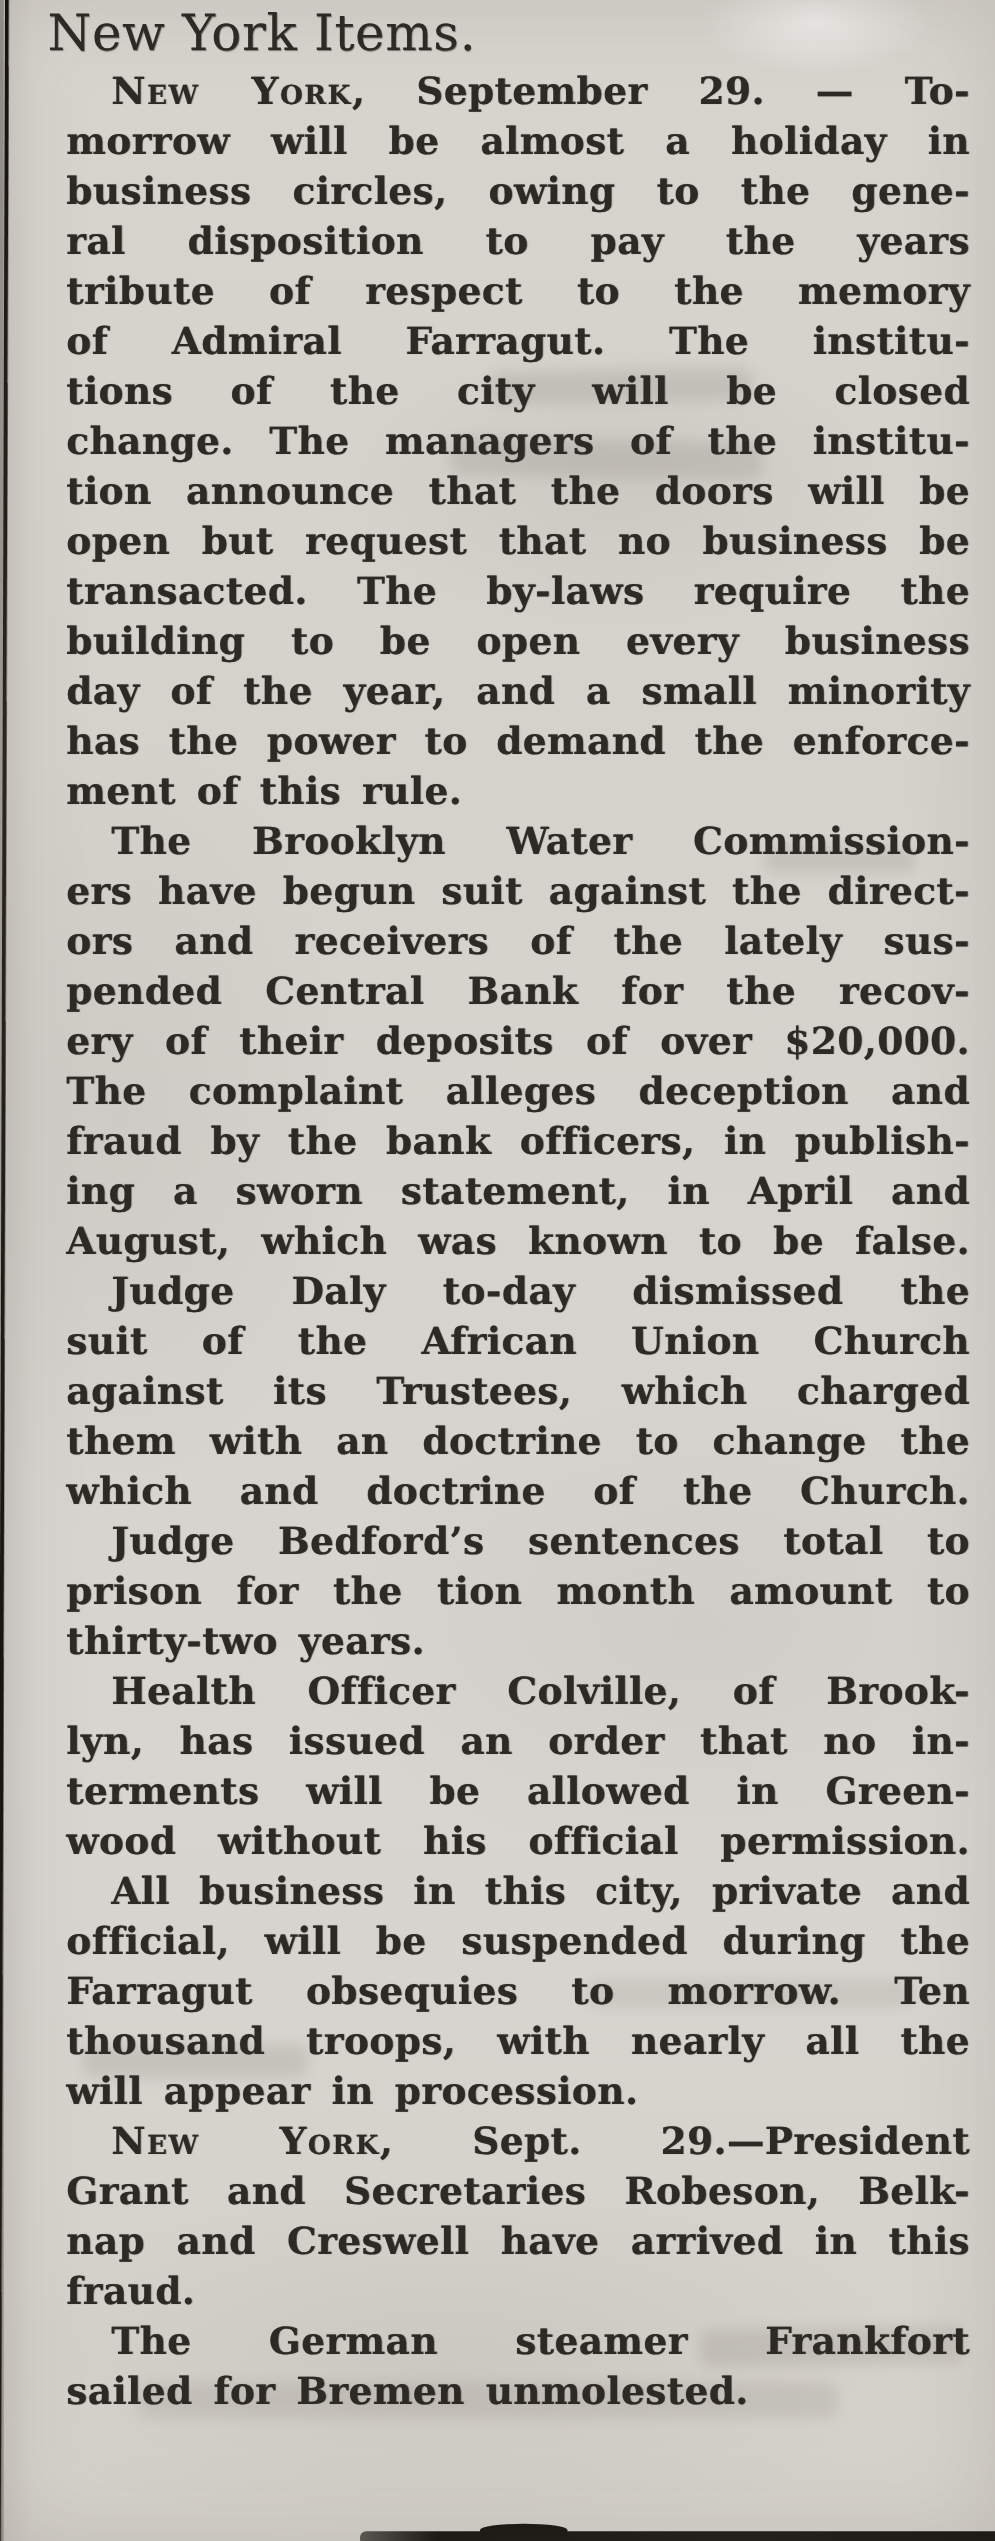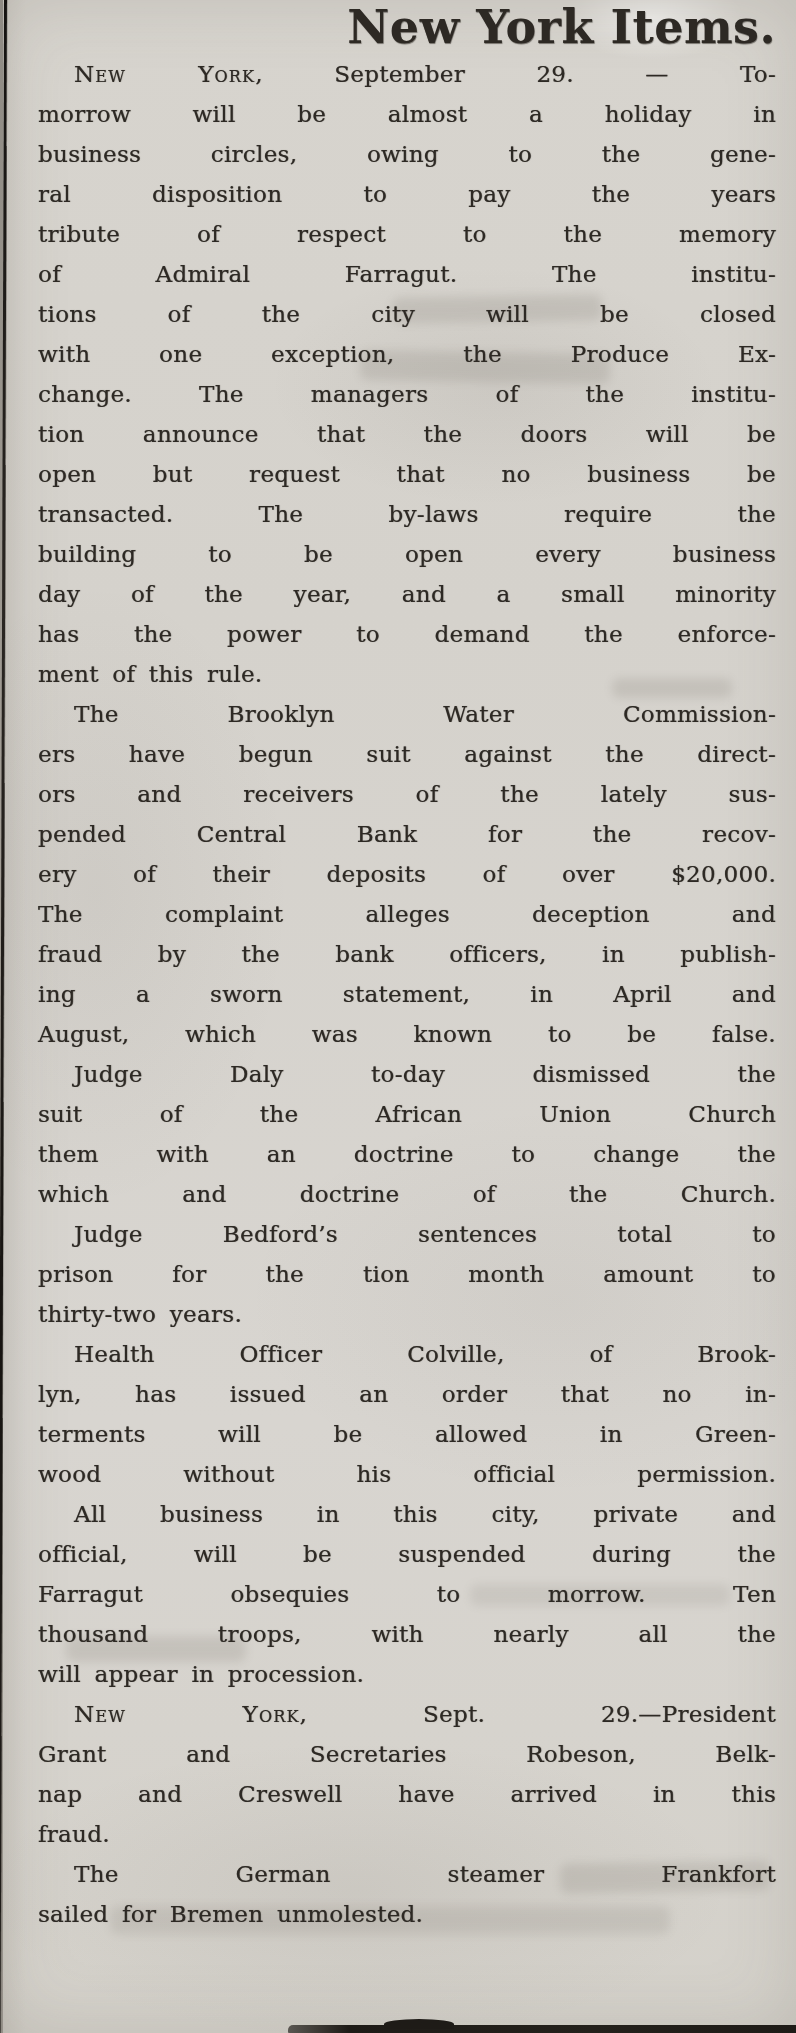--- a/index.html
+++ b/index.html
@@ -60,25 +60,25 @@
   .s6 { left: 110px; top: 1906px; width: 560px; height: 28px; opacity: 0.10; }
   .s7 { left: 470px; top: 1584px; width: 260px; height: 22px; opacity: 0.09; }
 
   
   .column {
     position: absolute; left: 38px; top: 4px; width: 738px;
     color: var(--ink, #2d2924);
   }
   .headline {
     margin: 0; height: 50px; line-height: 46px;
-    font-size: 46px; font-weight: 700; text-align: right;
+    font-size: 40px; font-weight: 400; text-align: left;
     letter-spacing: 0.5px;
     text-shadow: 0.5px 0.5px 0.8px rgba(45,41,36,0.55);
   }
-  .article-body { font-size: 23px; font-weight: 400; }
+  .article-body { font-size: 30px; font-weight: 700; margin-left: 15px; }
   .line {
     height: 40px; line-height: 40px;
     text-align: justify; text-align-last: justify;
     letter-spacing: 0.3px; word-spacing: 2px;
     text-shadow: 0.5px 0.4px 0.7px rgba(45,41,36,0.50), -0.3px -0.2px 0.5px rgba(45,41,36,0.25);
     white-space: normal; overflow: visible;
   }
   .line.first { padding-left: 36px; }
   .line.last-left { text-align-last: left; word-spacing: 6px; }
   .sc { font-variant: small-caps; letter-spacing: 1.2px; }
@@ -102,40 +102,40 @@
   <div class="column">
     <h1 class="headline">New York Items.</h1>
     <div class="article-body" id="article-body">
         <div class="line first"><span class="sc">New York</span><span>, September 29. — To-</span></div>
         <div class="line">morrow will be almost a holiday in</div>
         <div class="line">business circles, owing to the gene-</div>
         <div class="line">ral disposition to pay the years</div>
         <div class="line">tribute of respect to the memory</div>
         <div class="line">of Admiral Farragut. The institu-</div>
         <div class="line">tions of the city will be closed</div>
-        <div class="line">with one exception, the Produce Ex-</div>
         <div class="line">change. The managers of the institu-</div>
         <div class="line">tion announce that the doors will be</div>
         <div class="line">open but request that no business be</div>
         <div class="line">transacted. The by-laws require the</div>
         <div class="line">building to be open every business</div>
         <div class="line">day of the year, and a small minority</div>
         <div class="line">has the power to demand the enforce-</div>
         <div class="line last-left">ment of this rule.</div>
         <div class="line first">The Brooklyn Water Commission-</div>
         <div class="line">ers have begun suit against the direct-</div>
         <div class="line">ors and receivers of the lately sus-</div>
         <div class="line">pended Central Bank for the recov-</div>
         <div class="line">ery of their deposits of over $20,000.</div>
         <div class="line">The complaint alleges deception and</div>
         <div class="line">fraud by the bank officers, in publish-</div>
         <div class="line">ing a sworn statement, in April and</div>
         <div class="line">August, which was known to be false.</div>
         <div class="line first">Judge Daly to-day dismissed the</div>
         <div class="line">suit of the African Union Church</div>
+        <div class="line">against its Trustees, which charged</div>
         <div class="line">them with an doctrine to change the</div>
         <div class="line">which and doctrine of the Church.</div>
         <div class="line first">Judge Bedford’s sentences total to</div>
         <div class="line">prison for the tion month amount to</div>
         <div class="line last-left">thirty-two years.</div>
         <div class="line first">Health Officer Colville, of Brook-</div>
         <div class="line">lyn, has issued an order that no in-</div>
         <div class="line">terments will be allowed in Green-</div>
         <div class="line">wood without his official permission.</div>
         <div class="line first">All business in this city, private and</div>

